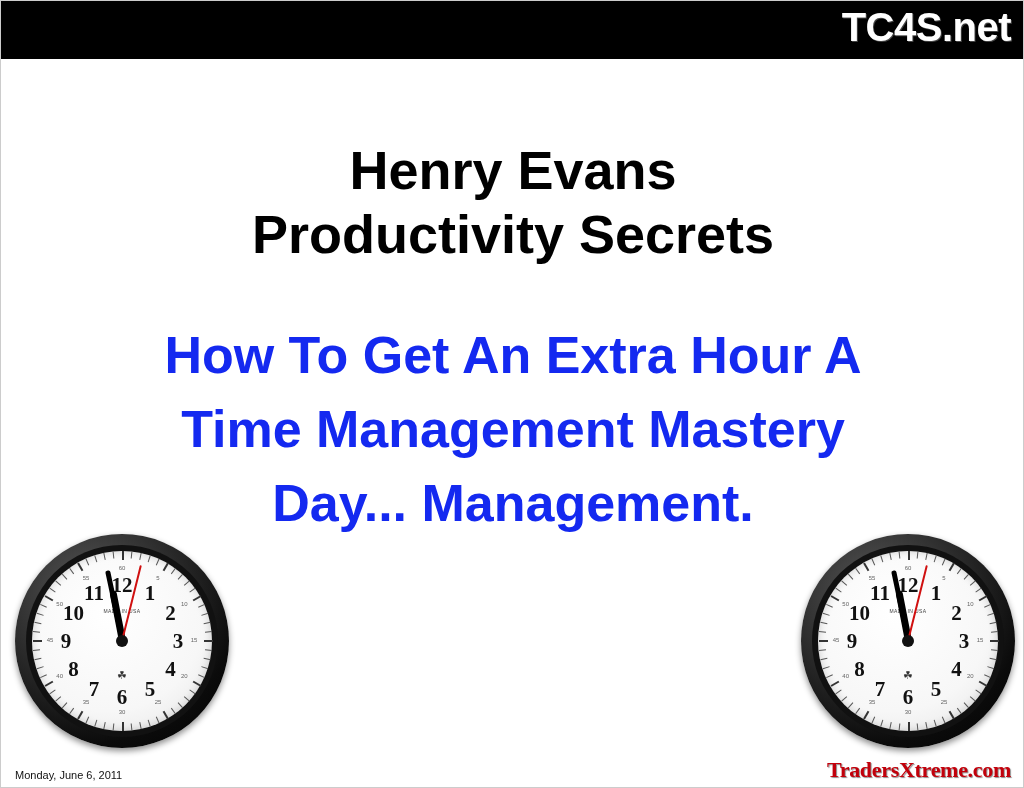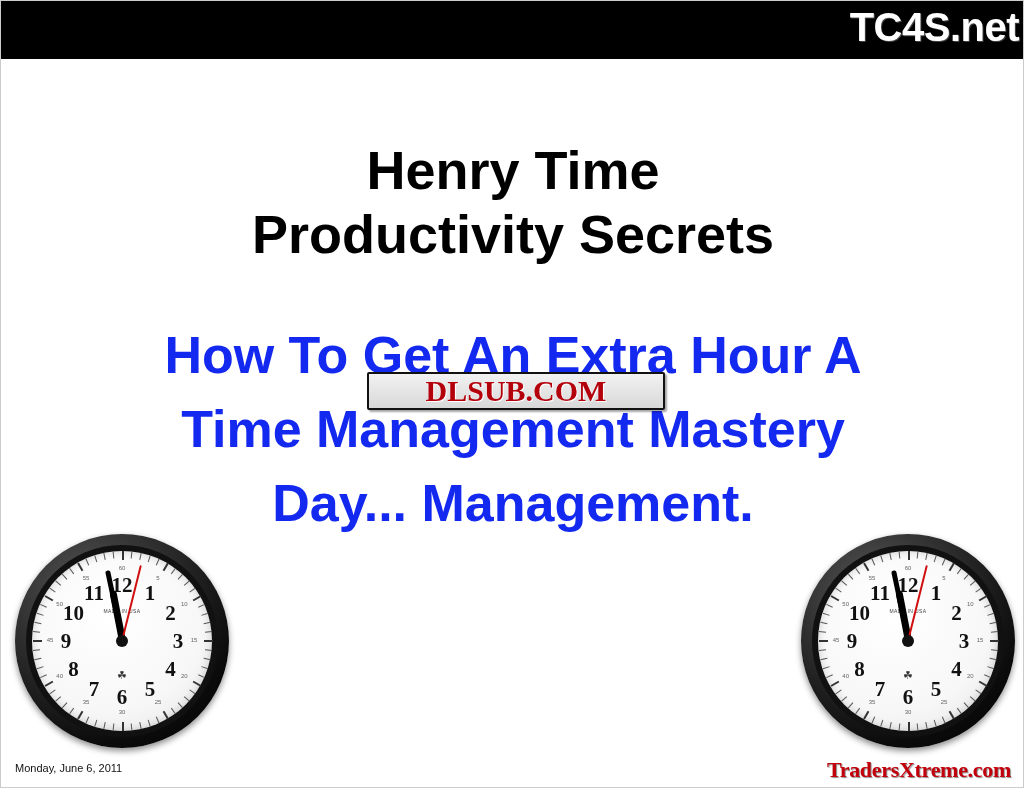--- a/index.html
+++ b/index.html
@@ -23,21 +23,21 @@
   .top-banner {
     position: absolute;
     left: 0;
     top: 0;
     width: 1024px;
     height: 58px;
     background: #000000;
   }
   .top-banner-text {
     position: absolute;
-    right: 6px;
+    right: 14px;
     top: 4px;
     color: #ffffff;
     font-size: 40px;
     font-weight: bold;
     letter-spacing: -0.5px;
     font-family: "Liberation Sans", sans-serif;
     text-shadow: 1px 1px 0 #444;
   }
   
   .title-block {
@@ -207,21 +207,21 @@
   }
   .brand-glyph {
     font-size: 11px;
     color: #333;
     line-height: 10px;
   }
   
   .footer-date {
     position: absolute;
     left: 14px;
-    bottom: 13px;
+    bottom: 6px;
     font-size: 11px;
     color: #111111;
     font-family: "Liberation Sans", sans-serif;
   }
   .footer-brand {
     position: absolute;
     right: 12px;
     bottom: 4px;
     font-size: 22px;
     font-weight: bold;
@@ -234,33 +234,30 @@
 </head>
 <body>
 
 <div class="slide">
 
   <div class="top-banner">
     <div class="top-banner-text">TC4S.net</div>
   </div>
 
   <div class="title-block">
-    <div class="title-line">Henry Time</div>
+    <div class="title-line">Henry Evans</div>
     <div class="title-line">Productivity Secrets</div>
   </div>
 
   <div class="subtitle-block">
     <div class="subtitle-line">How To Get An Extra Hour A</div>
     <div class="subtitle-line">Time Management Mastery</div>
     <div class="subtitle-line">Day... Management.</div>
   </div>
 
-  <div class="watermark">
-    <span class="watermark-text">DLSUB.COM</span>
-  </div>
 
   <div class="clock left">
     <div class="clock-bezel"></div>
     <div class="clock-ring"></div>
     <div class="clock-face"></div>
     <div class="clock-numerals-left">
         <div class="tick" style="transform: rotate(0deg); top: 17px; left: 106.5px; transform-origin: 50% 90px; height: 9px; width: 2px; background: rgb(51, 51, 51);"></div>
         <div class="tick" style="transform: rotate(6deg); top: 17px; left: 106.5px; transform-origin: 50% 90px;"></div>
         <div class="tick" style="transform: rotate(12deg); top: 17px; left: 106.5px; transform-origin: 50% 90px;"></div>
         <div class="tick" style="transform: rotate(18deg); top: 17px; left: 106.5px; transform-origin: 50% 90px;"></div>

